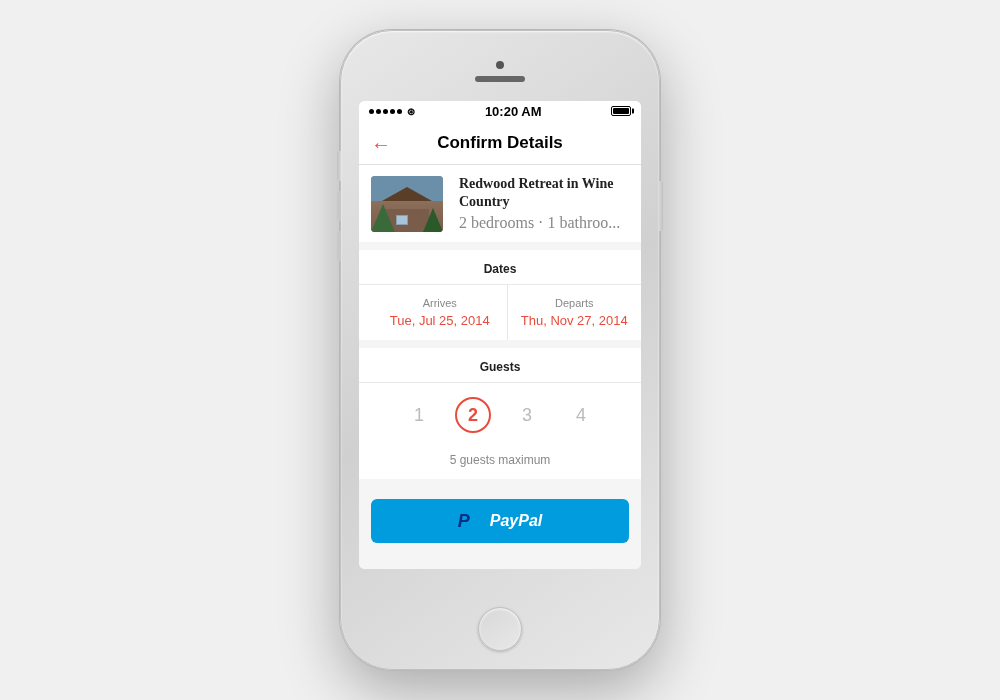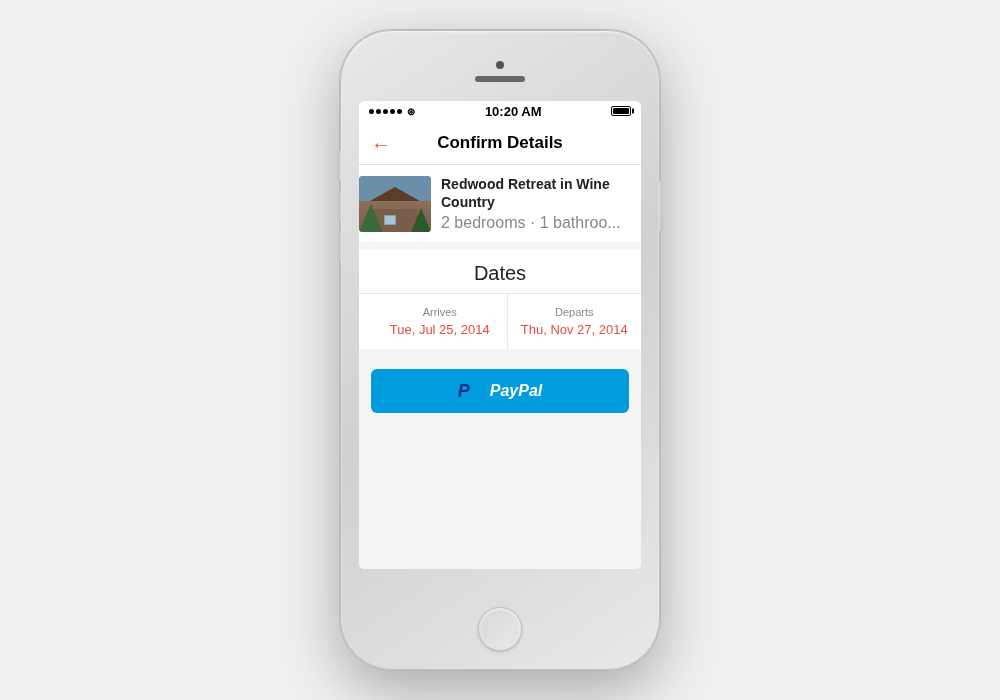--- a/index.html
+++ b/index.html
@@ -209,23 +209,24 @@
       overflow-y: auto;
       height: calc(100% - 64px);
       background: #f5f5f5;
     }
 
     
     .property-card {
       background: #fff;
       display: flex;
       align-items: center;
-      gap: 10px;
-      padding: 10px 0;
+      gap: 16px;
+      padding: 10px 12px;
       margin-bottom: 8px;
+      font-family: Liberation Serif, serif;
     }
 
     .property-image {
       width: 72px;
       height: 56px;
       border-radius: 4px;
       overflow: hidden;
       flex-shrink: 0;
       background: #8B6F5A;
       position: relative;
@@ -310,22 +311,22 @@
     }
 
     
     .section {
       background: #fff;
       margin-bottom: 8px;
     }
 
     .section-header {
       padding: 12px 24px 8px;
-      font-size: 20px;
-      font-weight: 400;
+      font-size: 12px;
+      font-weight: 700;
       color: #222;
       text-align: center;
     }
 
     
     .dates-row {
       display: flex;
       border-top: 1px solid #e8e8e8;
     }
 
@@ -502,20 +503,30 @@
               <div class="date-label">Arrives</div>
               <div class="date-value">Tue, Jul 25, 2014</div>
             </div>
             <div class="date-cell">
               <div class="date-label">Departs</div>
               <div class="date-value">Thu, Nov 27, 2014</div>
             </div>
           </div>
         </div>
 
+        <div class="section">
+          <div class="section-header">Guests</div>
+          <div class="guests-selector">
+            <div class="guest-option">1</div>
+            <div class="guest-option selected">2</div>
+            <div class="guest-option">3</div>
+            <div class="guest-option">4</div>
+          </div>
+          <div class="max-guests">5 guests maximum</div>
+        </div>
 
         <div class="paypal-section">
           <button class="paypal-button">
             <div class="paypal-logo">
               <span class="pp-p1">P</span>
                 <span class="pp-p2">P</span>
             </div>
             <span class="paypal-text">PayPal</span>
           </button>
         </div>

